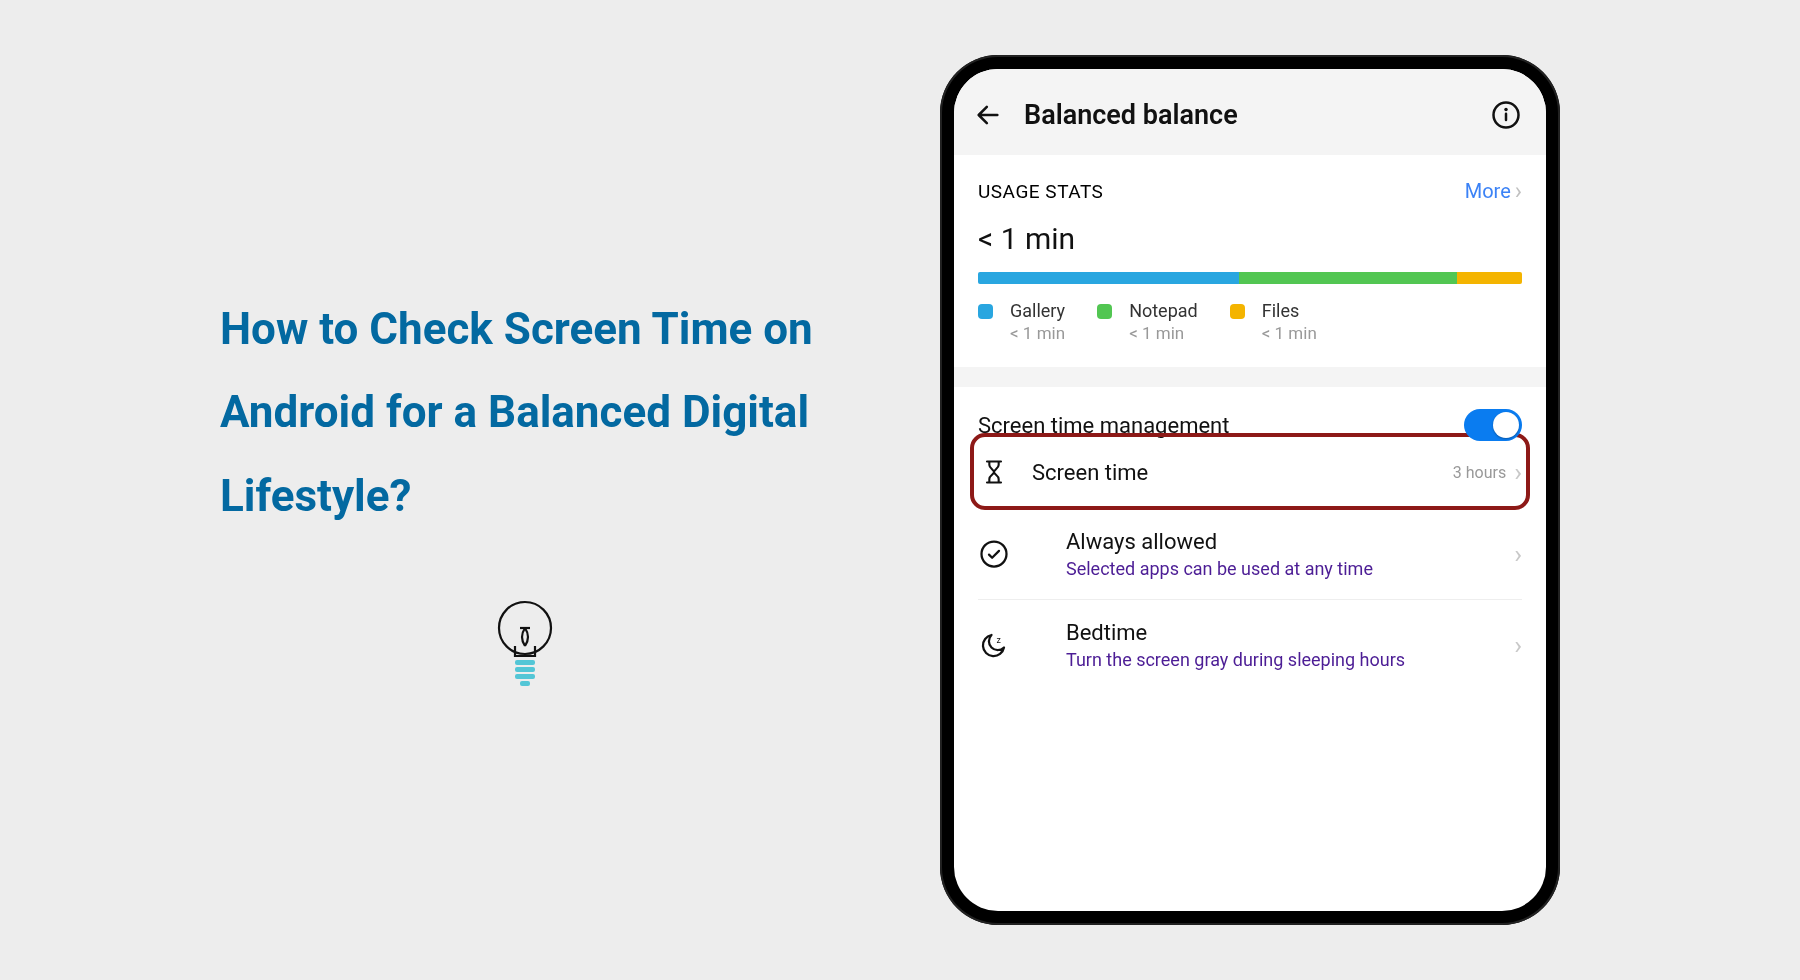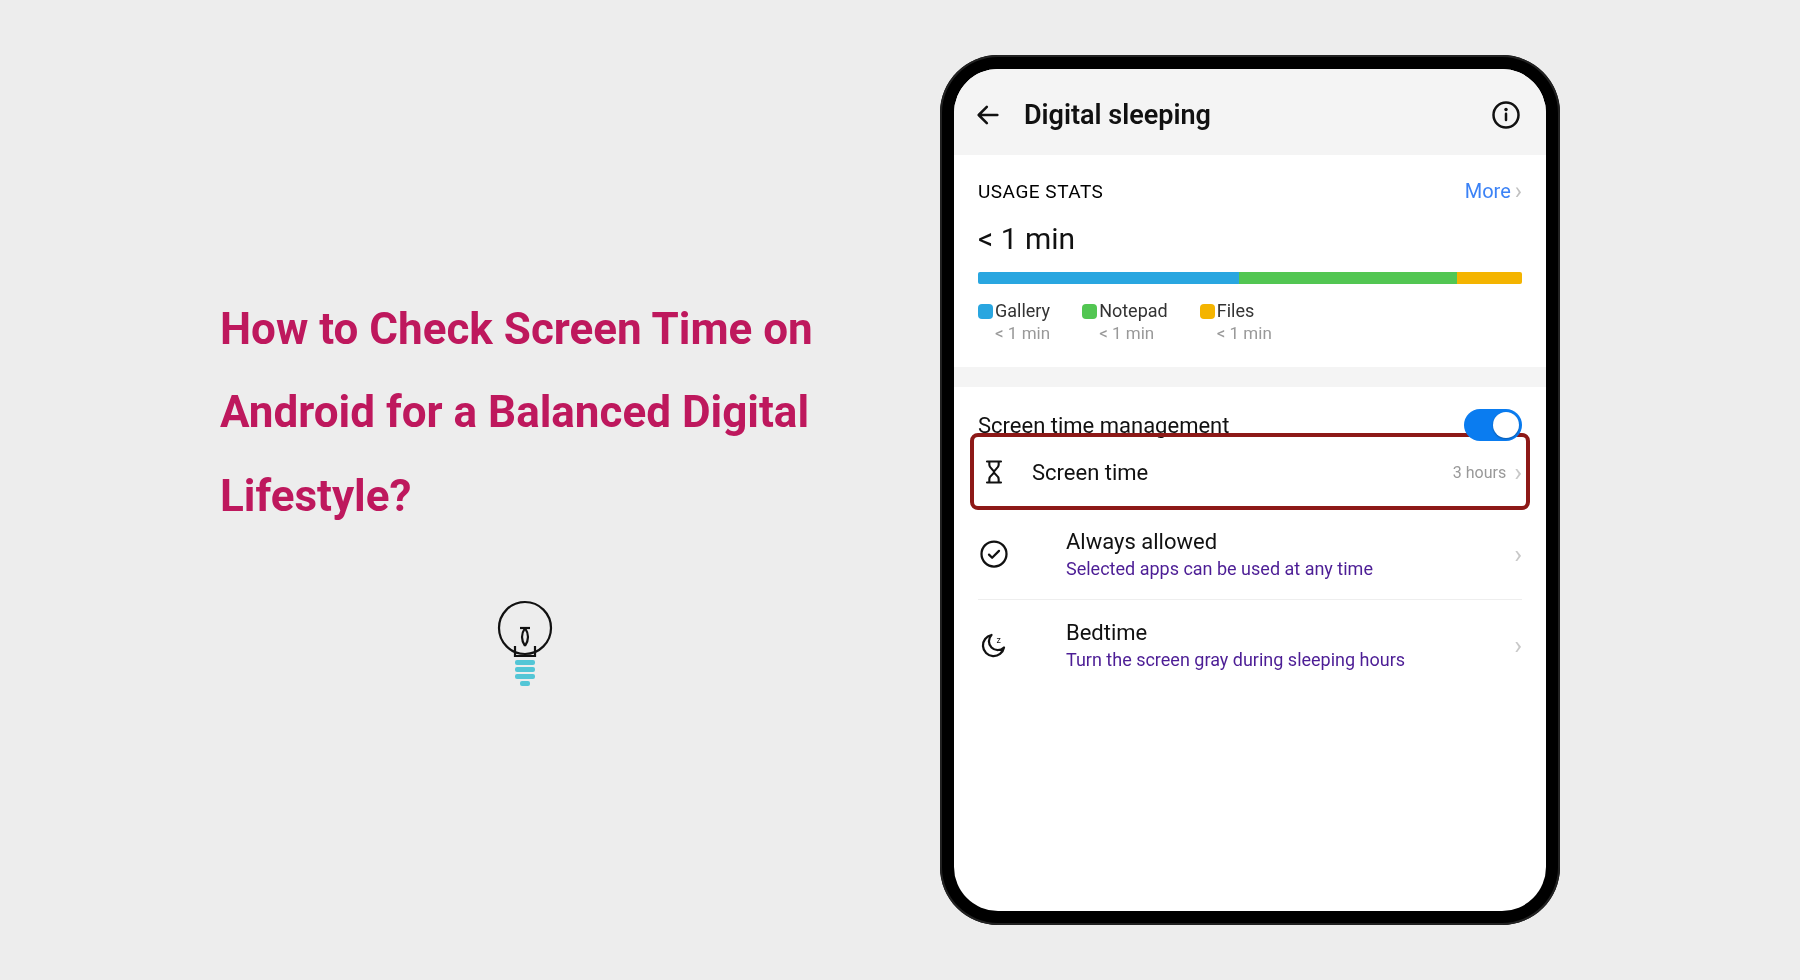--- a/index.html
+++ b/index.html
@@ -22,21 +22,21 @@
   
   .left {
     flex: 0 0 780px;
     padding-left: 60px;
     padding-right: 30px;
   }
   .headline {
     font-size: 44px;
     font-weight: 700;
     line-height: 1.9;
-    color: #be185d;
+    color: #0369a1;
     text-align: left;
   }
   .bulb-wrap { margin-top: 60px; text-align: center; padding-right:80px;}
   
   .phone {
     position: relative;
     width: 620px;
     height: 870px;
     background: #000;
     border-radius: 58px;
@@ -82,21 +82,21 @@
   .chev { color:#c0c0c0; font-size:24px; }
 
   .stats-total { font-size:30px; color:#111; margin-bottom:16px;}
 
   .bar {
     display:flex; width:100%; height:12px; border-radius:2px; overflow:hidden;
     margin-bottom:16px;
   }
 
   .legend { display:flex; gap:32px;}
-  .legend-item { display:flex; align-items:flex-start; gap:2px;}
+  .legend-item { display:flex; align-items:flex-start; gap:17px;}
   .sw { width:15px;height:15px;border-radius:4px;margin-top:4px;}
   .legend-item .txts .name{font-size:18px;color:#333;}
   .legend-item .txts .sub{font-size:17px;color:#999;margin-top:2px;}
 
   .bg-gap { background:#f4f4f4; height:20px; }
 
   
   .mgmt {
     background:#fff;
     padding: 22px 24px 0 24px;
@@ -119,21 +119,21 @@
   .row + .row { border-top:1px solid #eee;gap:34px; }
   .row .ico { width:32px;height:32px; flex:none; margin-right:22px; display:flex;align-items:center;justify-content:center;}
   .row .lbls { flex:1; min-width:0;}
   .row .lbls .main{font-size:22px;color:#111;}
   .row .lbls .sub{font-size:18px;color:#4c1d95;margin-top:4px;}
   .row .value { font-size:16px;color:#999;margin-right:8px;}
   .row .chev2 { color:#c8c8c8;font-size:26px;}
 
   .highlight {
     outline: 4px solid #8d1917;
-    border-radius:4px;
+    border-radius:11px;
     margin: -4px -4px 2px -4px;
     padding: 18px 4px !important;
   }
 
 </style>
 </head>
 <body>
 
 <div class="stage">
 
@@ -159,21 +159,21 @@
   <div class="phone">
 
     <div class="phone-screen">
 
       <div class="topbar">
         <div class="icon-btn">
           <svg width="28" height="28" viewBox="0 0 24 24">
             <path d="M20 12H5M11 5l-7 7 7 7" fill="none" stroke="#111" stroke-width="2.2" stroke-linecap="round" stroke-linejoin="round"></path>
           </svg>
         </div>
-        <div class="title">Digital sleeping</div>
+        <div class="title">Balanced balance</div>
         <div class="icon-btn">
           <svg width="30" height="30" viewBox="0 0 24 24">
             <circle cx="12" cy="12" r="10" fill="none" stroke="#111" stroke-width="2"></circle>
             <circle cx="12" cy="7.5" r="1.4" fill="#111"></circle>
             <rect x="11" y="10" width="2" height="7" rx="1" fill="#111"></rect>
           </svg>
         </div>
       </div>
 
       <div class="stats-card">

